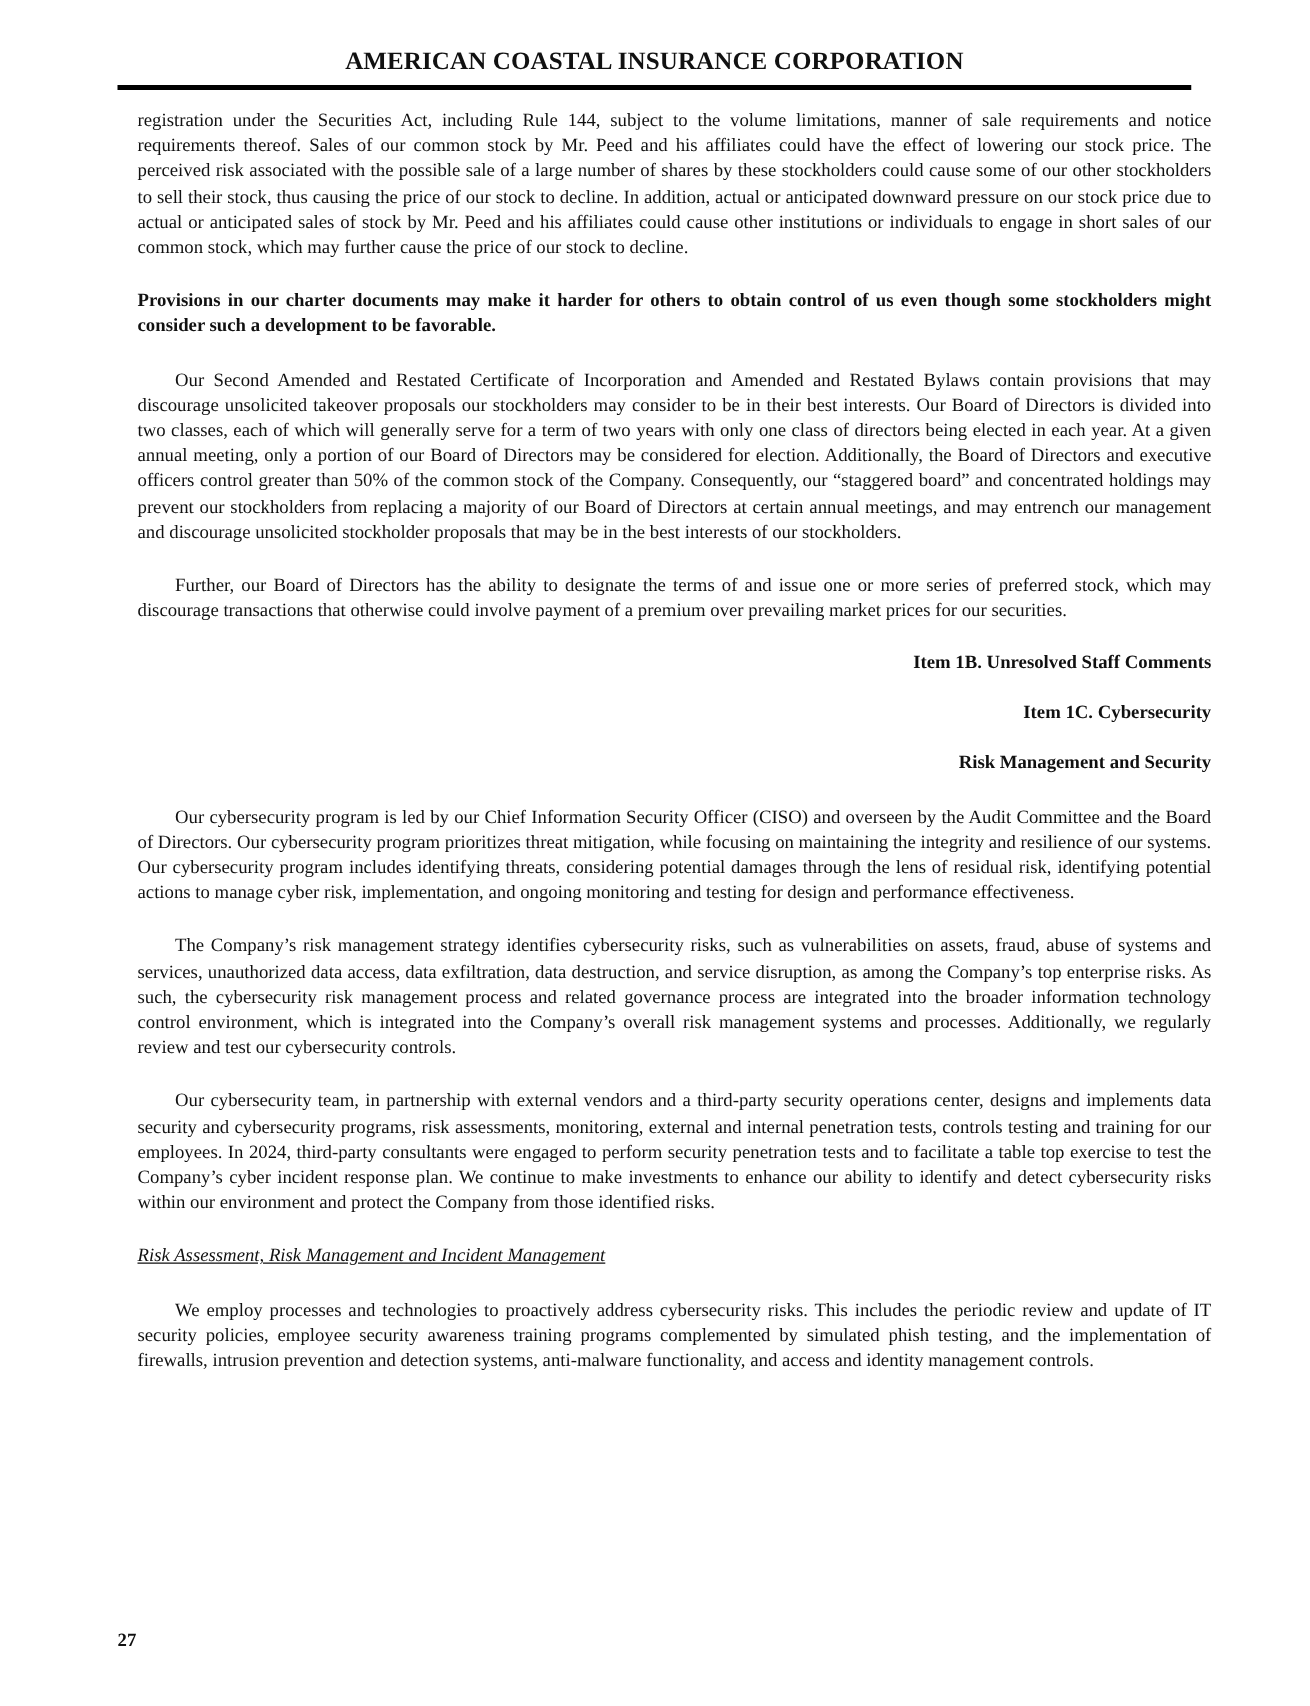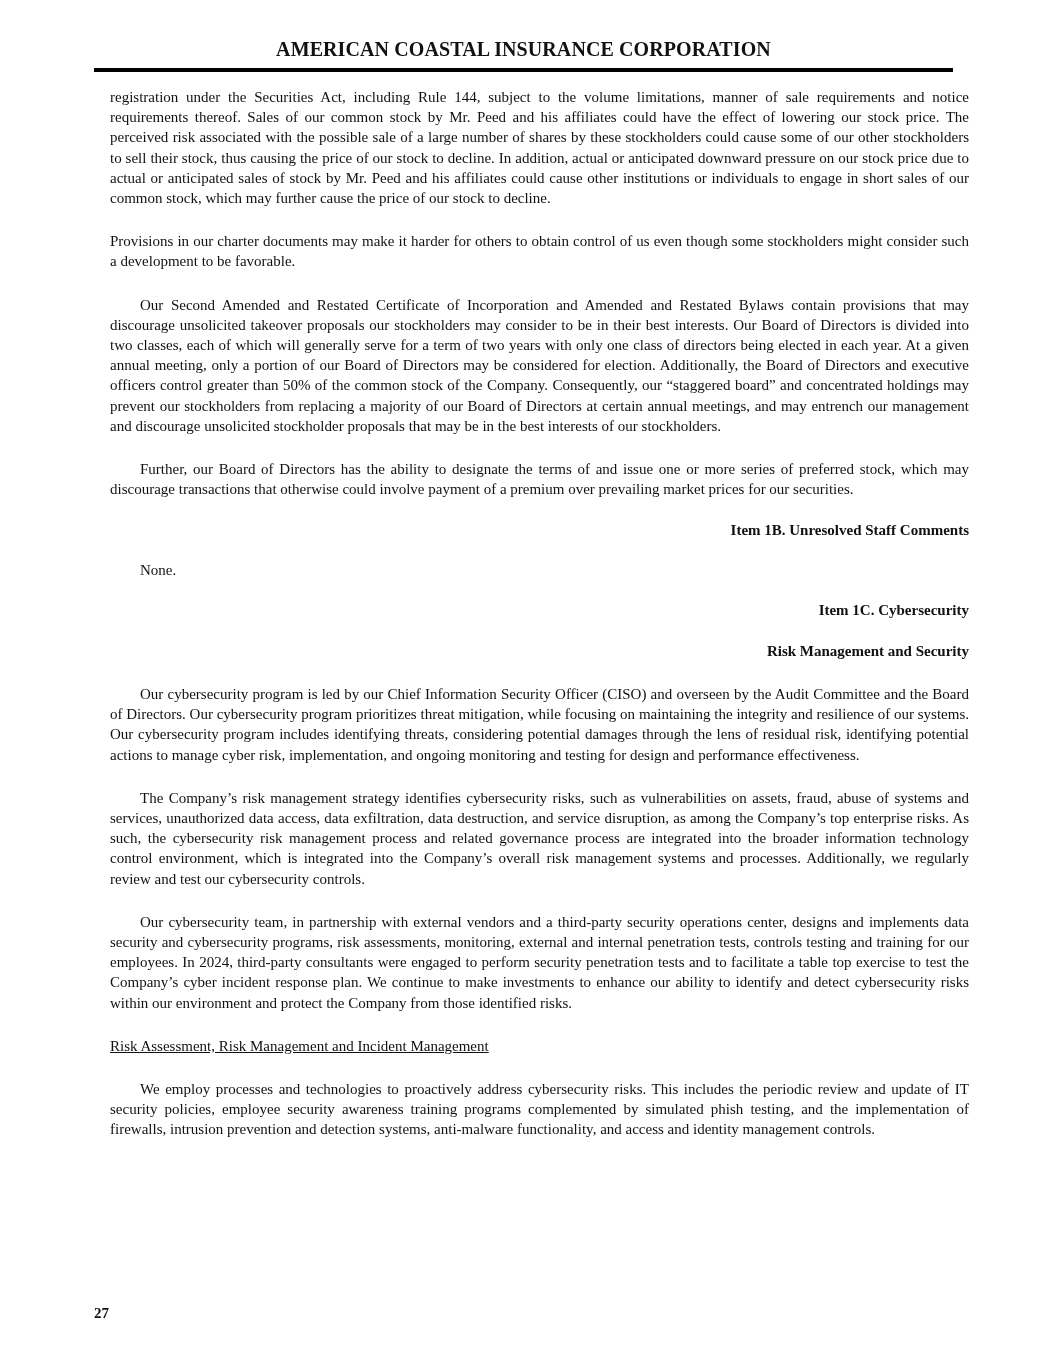--- a/index.html
+++ b/index.html
@@ -48,33 +48,34 @@
       line-height: 20.2px;
     }
     p {
       margin: 0 0 20.2px 0;
       text-align: justify;
     }
     p.indent {
       text-indent: 30px;
     }
     .bold-para {
-      font-weight: normal;
+      font-weight: bold;
     }
     h3 {
       margin: 0 0 20.2px 0;
       font-size: 15px;
       font-weight: bold;
       line-height: 20.2px;
       text-align: right;
     }
     .underline-heading {
       text-decoration: underline;
       margin: 0 0 20.2px 0;
       line-height: 20.2px;
+      font-style: italic;
     }
     .gap-extra { margin-bottom: 23px; }
     .page-number {
       position: absolute;
       top: 1305px;
       left: 0;
       width: 859px;
       font-size: 15px;
       font-weight: bold;
     }
@@ -90,21 +91,20 @@
     <p class="gap-extra">registration under the Securities Act, including Rule 144, subject to the volume limitations, manner of sale requirements and notice requirements thereof. Sales of our common stock by Mr. Peed and his affiliates could have the effect of lowering our stock price. The perceived risk associated with the possible sale of a large number of shares by these stockholders could cause some of our other stockholders to sell their stock, thus causing the price of our stock to decline. In addition, actual or anticipated downward pressure on our stock price due to actual or anticipated sales of stock by Mr. Peed and his affiliates could cause other institutions or individuals to engage in short sales of our common stock, which may further cause the price of our stock to decline.</p>
 
     <p class="bold-para gap-extra">Provisions in our charter documents may make it harder for others to obtain control of us even though some stockholders might consider such a development to be favorable.</p>
 
     <p class="indent gap-extra">Our Second Amended and Restated Certificate of Incorporation and Amended and Restated Bylaws contain provisions that may discourage unsolicited takeover proposals our stockholders may consider to be in their best interests. Our Board of Directors is divided into two classes, each of which will generally serve for a term of two years with only one class of directors being elected in each year. At a given annual meeting, only a portion of our Board of Directors may be considered for election. Additionally, the Board of Directors and executive officers control greater than 50% of the common stock of the Company. Consequently, our “staggered board” and concentrated holdings may prevent our stockholders from replacing a majority of our Board of Directors at certain annual meetings, and may entrench our management and discourage unsolicited stockholder proposals that may be in the best interests of our stockholders.</p>
 
     <p class="indent">Further, our Board of Directors has the ability to designate the terms of and issue one or more series of preferred stock, which may discourage transactions that otherwise could involve payment of a premium over prevailing market prices for our securities.</p>
 
     <h3>Item 1B.  Unresolved Staff Comments</h3>
 
-    <p class="indent">None.</p>
 
     <h3>Item 1C.  Cybersecurity</h3>
 
     <h3 class="gap-extra">Risk Management and Security</h3>
 
     <p class="indent gap-extra">Our cybersecurity program is led by our Chief Information Security Officer (CISO) and overseen by the Audit Committee and the Board of Directors. Our cybersecurity program prioritizes threat mitigation, while focusing on maintaining the integrity and resilience of our systems. Our cybersecurity program includes identifying threats, considering potential damages through the lens of residual risk, identifying potential actions to manage cyber risk, implementation, and ongoing monitoring and testing for design and performance effectiveness.</p>
 
     <p class="indent gap-extra">The Company’s risk management strategy identifies cybersecurity risks, such as vulnerabilities on assets, fraud, abuse of systems and services, unauthorized data access, data exfiltration, data destruction, and service disruption, as among the Company’s top enterprise risks. As such, the cybersecurity risk management process and related governance process are integrated into the broader information technology control environment, which is integrated into the Company’s overall risk management systems and processes. Additionally, we regularly review and test our cybersecurity controls.</p>
 
     <p class="indent gap-extra">Our cybersecurity team, in partnership with external vendors and a third-party security operations center, designs and implements data security and cybersecurity programs, risk assessments, monitoring, external and internal penetration tests, controls testing and training for our employees. In 2024, third-party consultants were engaged to perform security penetration tests and to facilitate a table top exercise to test the Company’s cyber incident response plan. We continue to make investments to enhance our ability to identify and detect cybersecurity risks within our environment and protect the Company from those identified risks.</p>

